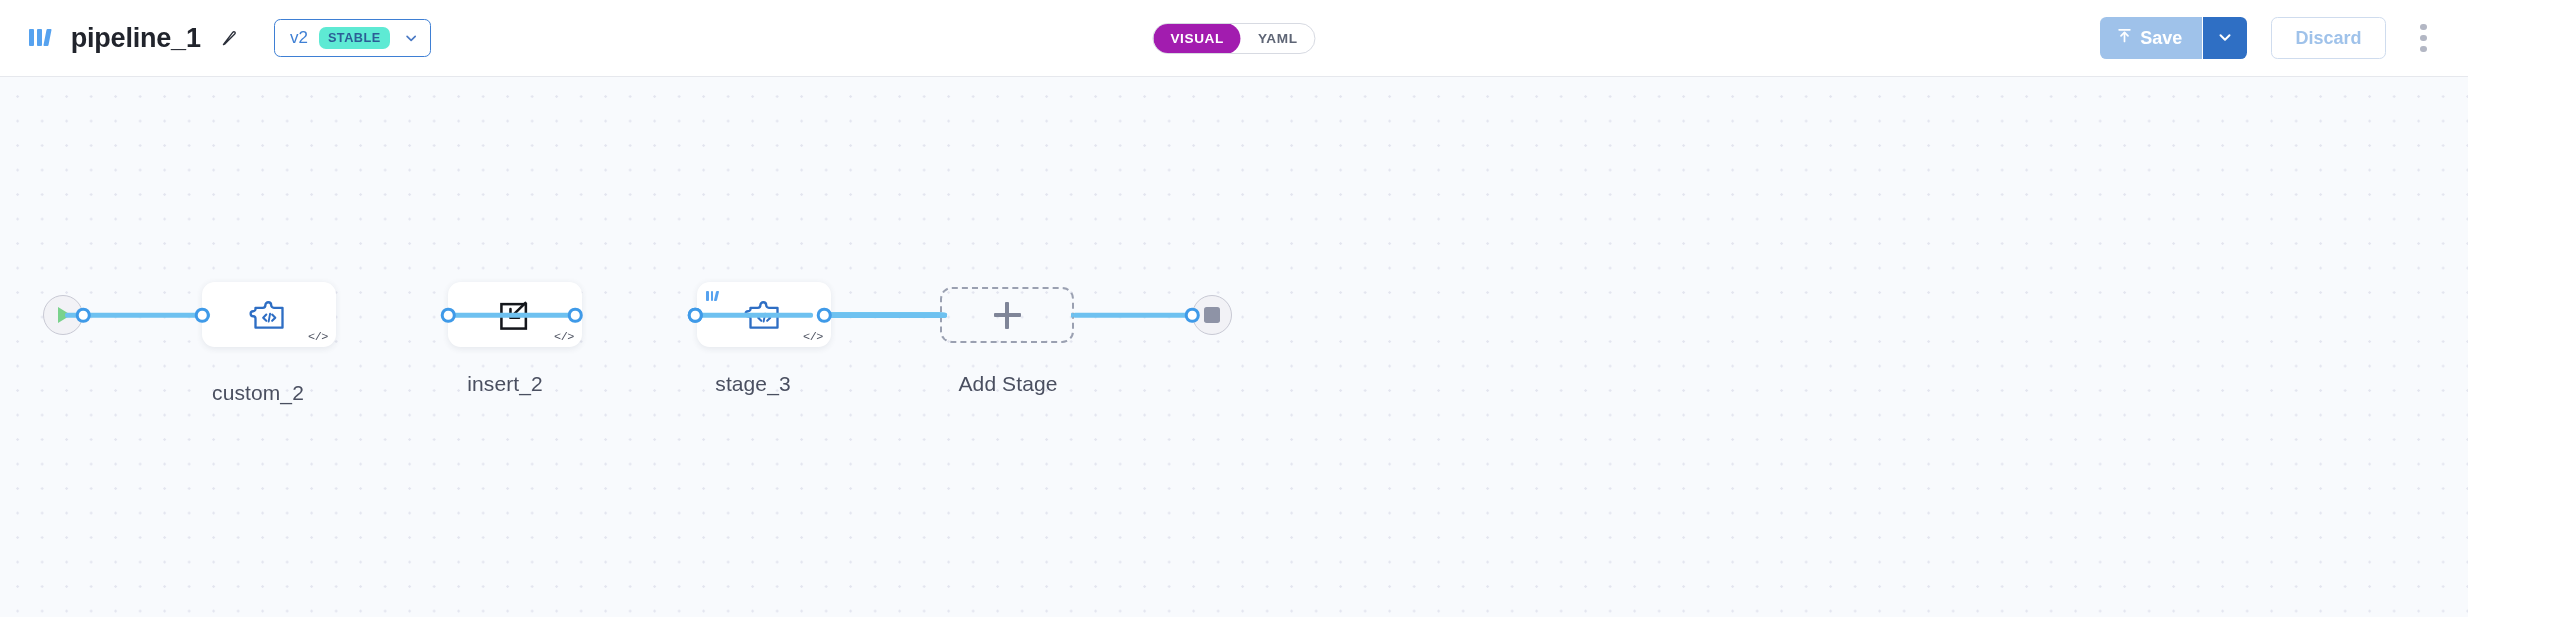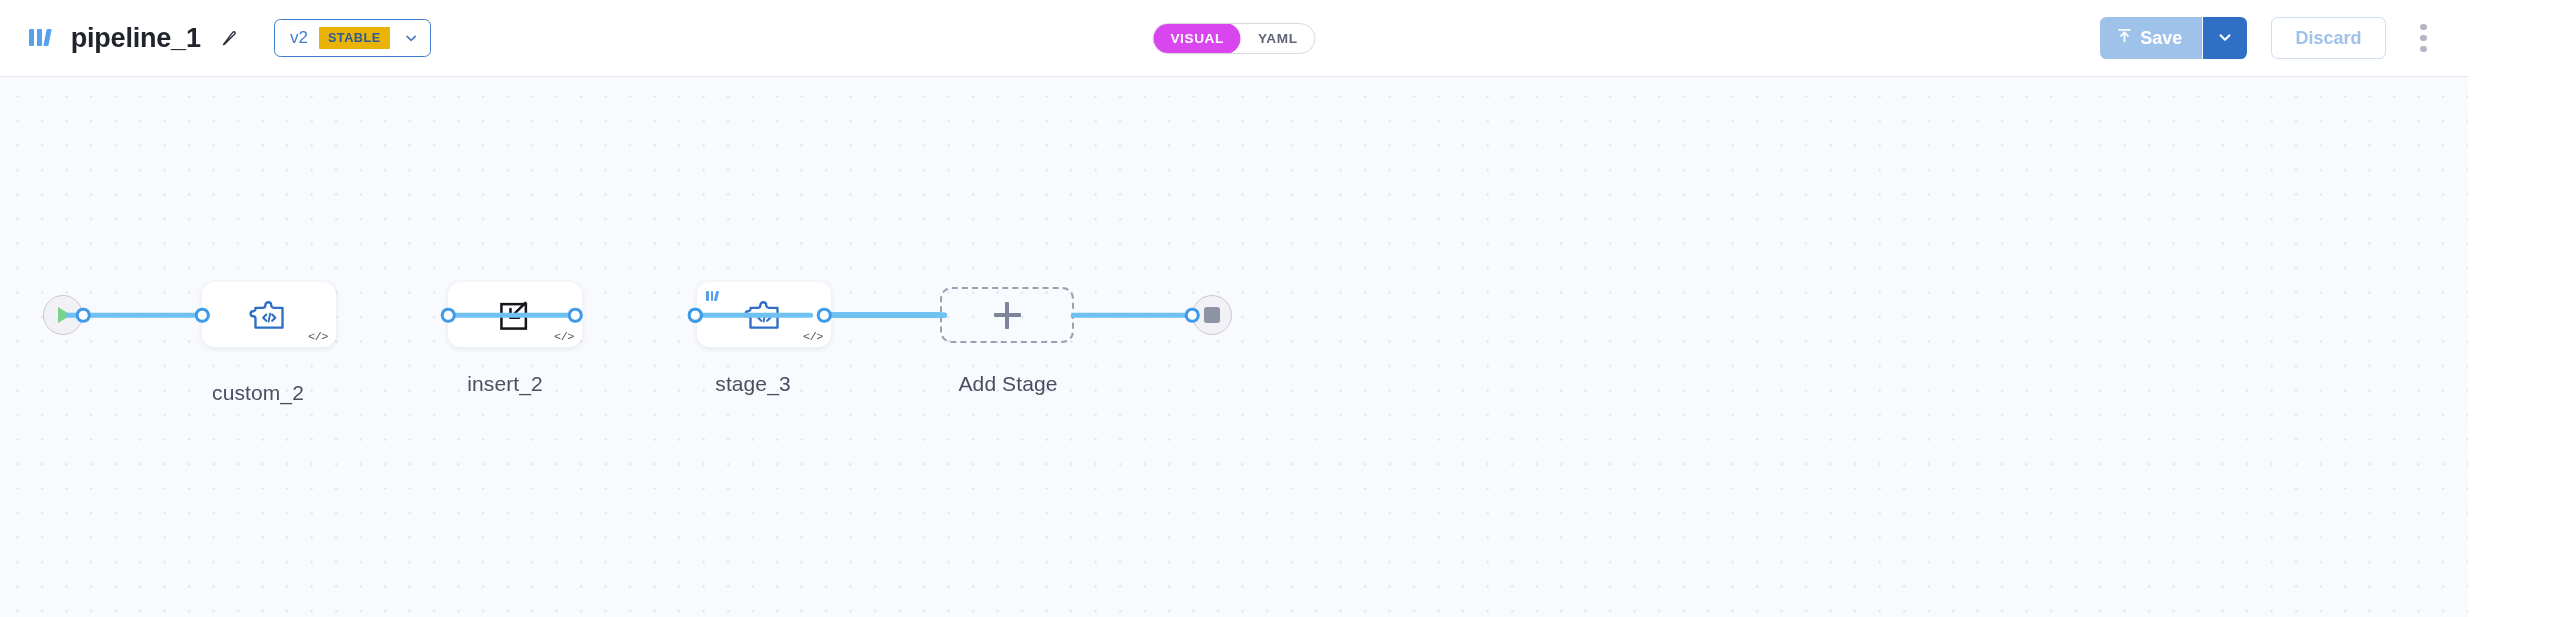--- a/index.html
+++ b/index.html
@@ -92,27 +92,27 @@
     background: #ffffff;
     cursor: pointer;
     white-space: nowrap;
   }
   .version-number {
     font-size: 17px;
     color: #3e7fd4;
     font-weight: normal;
   }
   .version-badge {
-    background: #eab308;
+    background: #5eead4;
     color: #2c5d96;
     font-size: 12.7px;
     font-weight: bold;
     letter-spacing: 0.5px;
     padding: 3.6px 9px;
-    border-radius: 1px;
+    border-radius: 7px;
   }
   .version-chevron { display: flex; align-items: center; padding-left: 1.8px; }
 
   
   .mode-toggle {
     position: absolute;
     left: 50%;
     transform: translateX(-50%);
     top: 50%;
     margin-top: -15.4px;
@@ -135,21 +135,21 @@
     font-weight: bold;
     letter-spacing: 0.6px;
     color: #5e6575;
     cursor: pointer;
     background: transparent;
     border: none;
     border-radius: 15.4px;
     font-family: "Liberation Sans", sans-serif;
   }
   .mode-seg.active {
-    background: #d946ef;
+    background: #a21caf;
     color: #ffffff;
   }
 
   .header-right {
     margin-left: auto;
     display: flex;
     align-items: center;
     gap: 0;
   }
 

